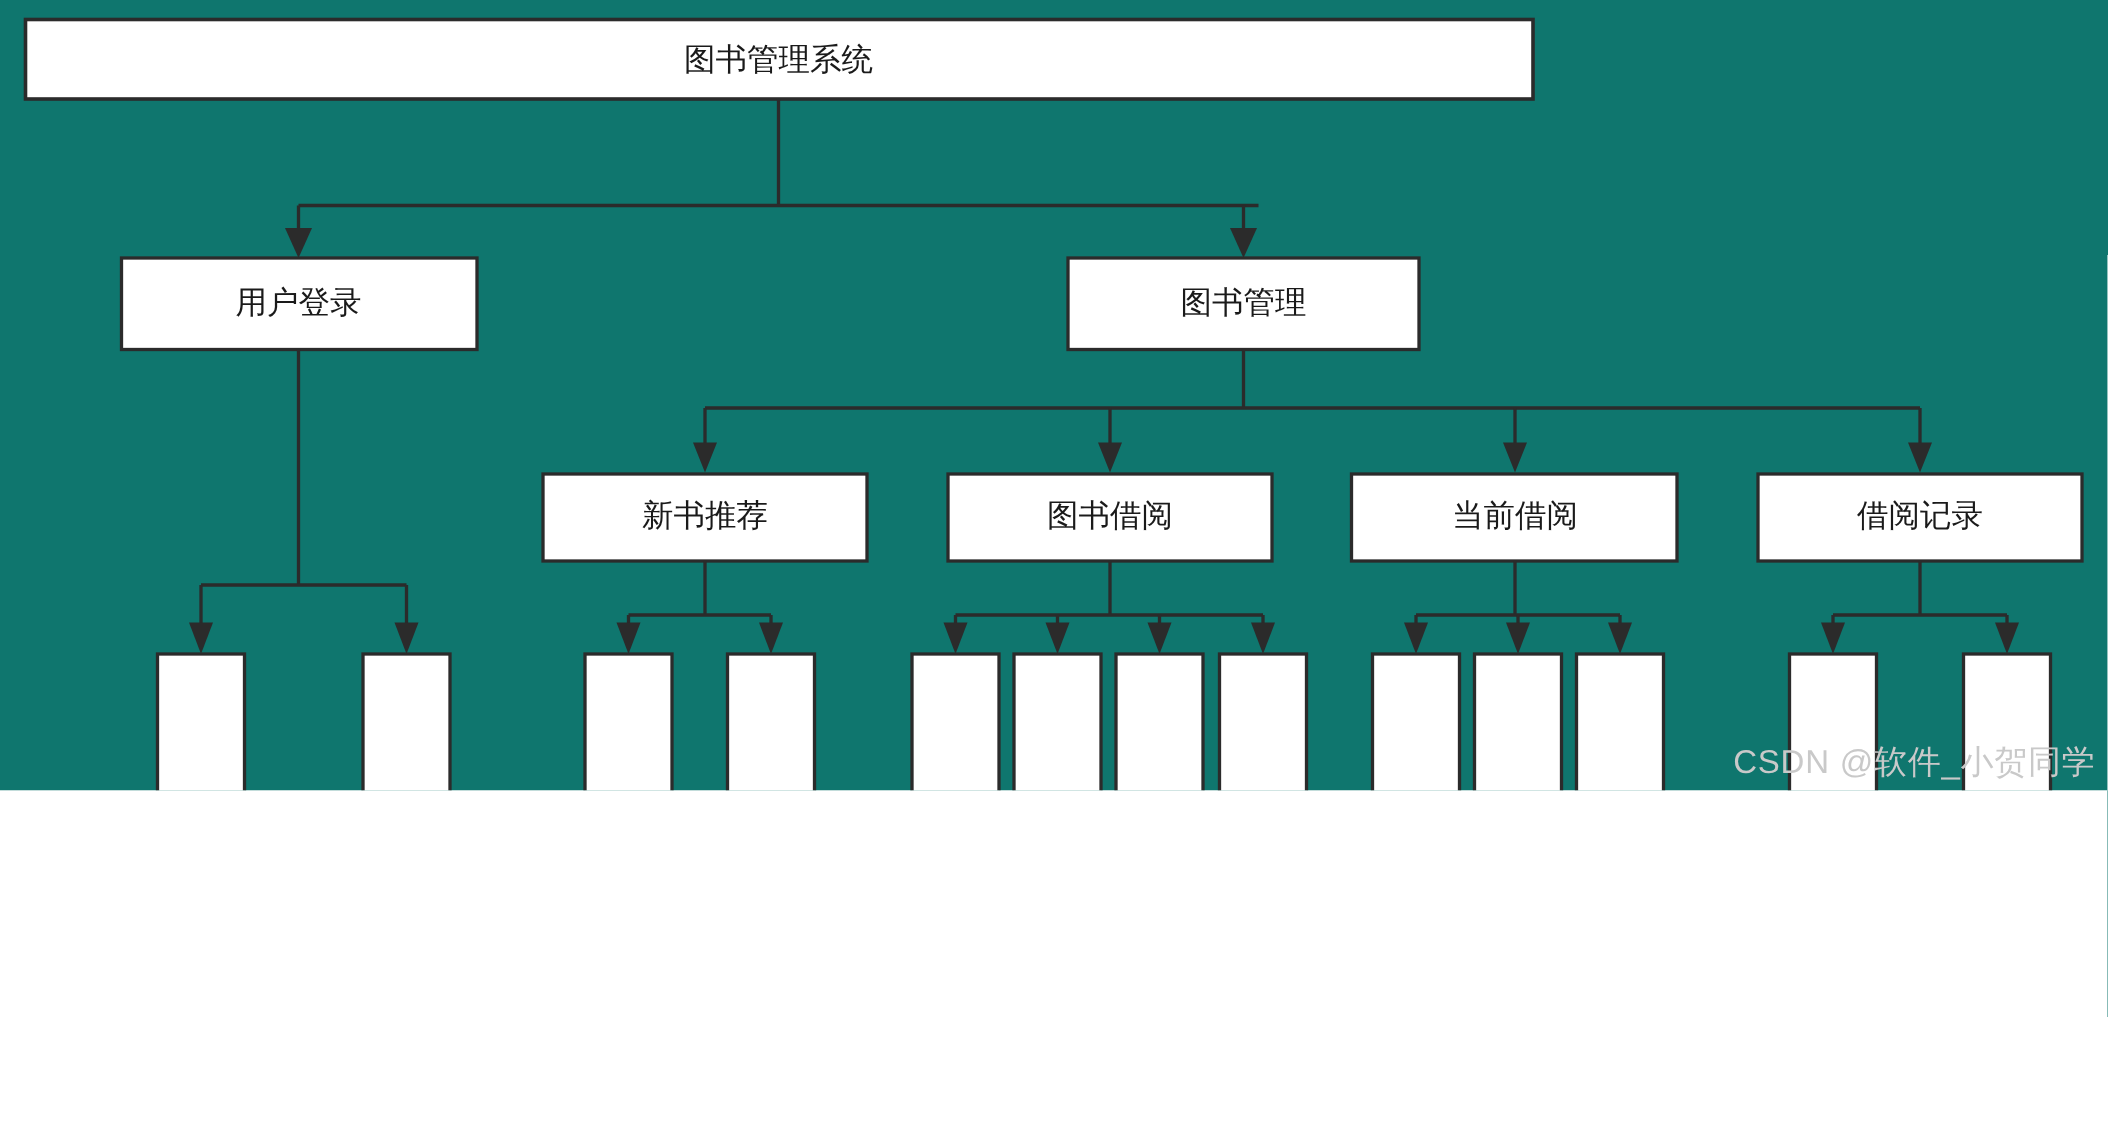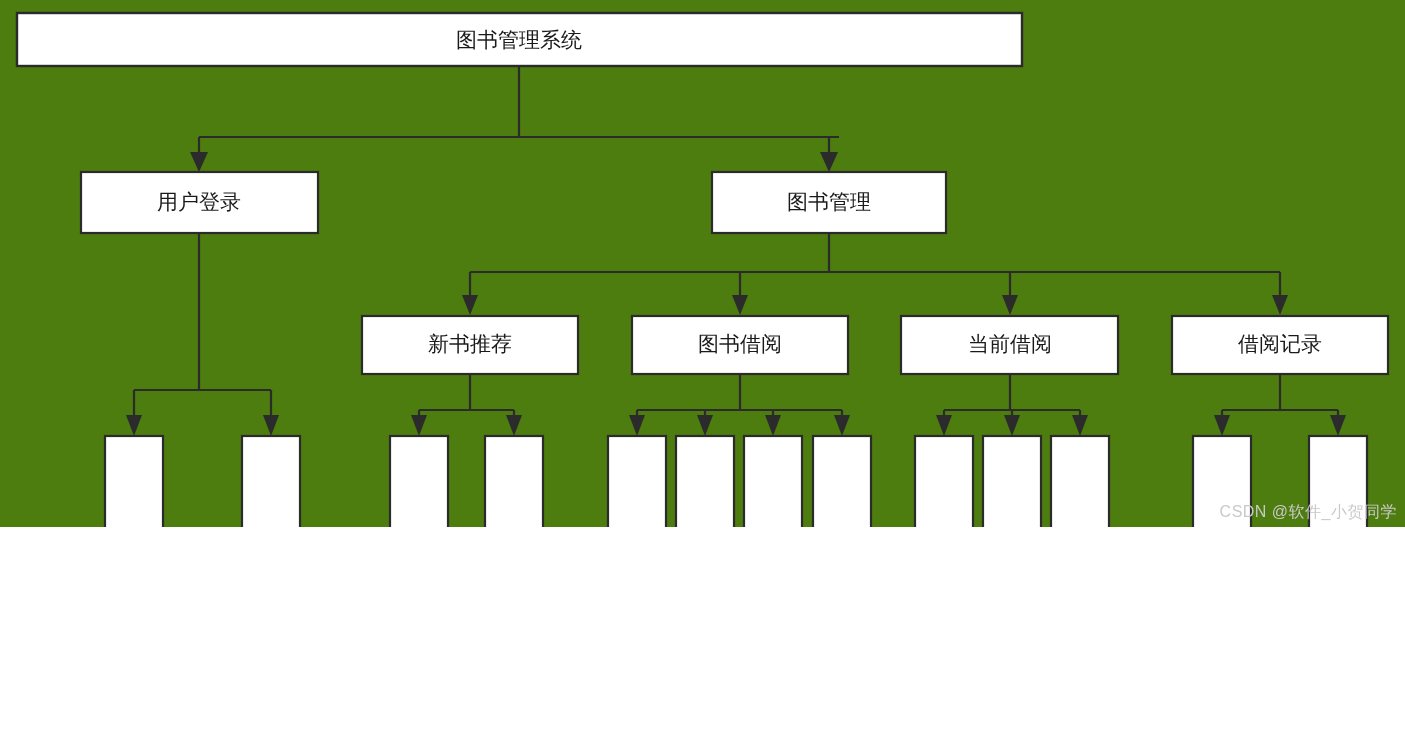--- a/index.html
+++ b/index.html
@@ -8,21 +8,21 @@
     padding: 0;
     background: #ffffff;
   }
   body {
     font-family: "Liberation Sans", "DejaVu Sans", sans-serif;
   }
   #diagram-root {
     position: relative;
     width: 1405px;
     height: 527px;
-    background: #4d7c0f;
+    background: #0f766e;
     overflow: hidden;
   }
   svg.tree-canvas {
     position: absolute;
     top: 0;
     left: 0;
     width: 1405px;
     height: 747px;
     display: block;
   }
@@ -68,21 +68,21 @@
     text-align: center;
     white-space: nowrap;
     pointer-events: none;
     box-sizing: border-box;
   }
   .watermark {
     position: absolute;
     right: 8px;
     bottom: 4px;
     font-family: "Liberation Sans", "DejaVu Sans", sans-serif;
-    font-size: 16px;
+    font-size: 22px;
     color: #c9c9c9;
     letter-spacing: 0.5px;
     white-space: nowrap;
     user-select: none;
   }
 </style>
 </head>
 <body>
 
 <div id="diagram-root">

